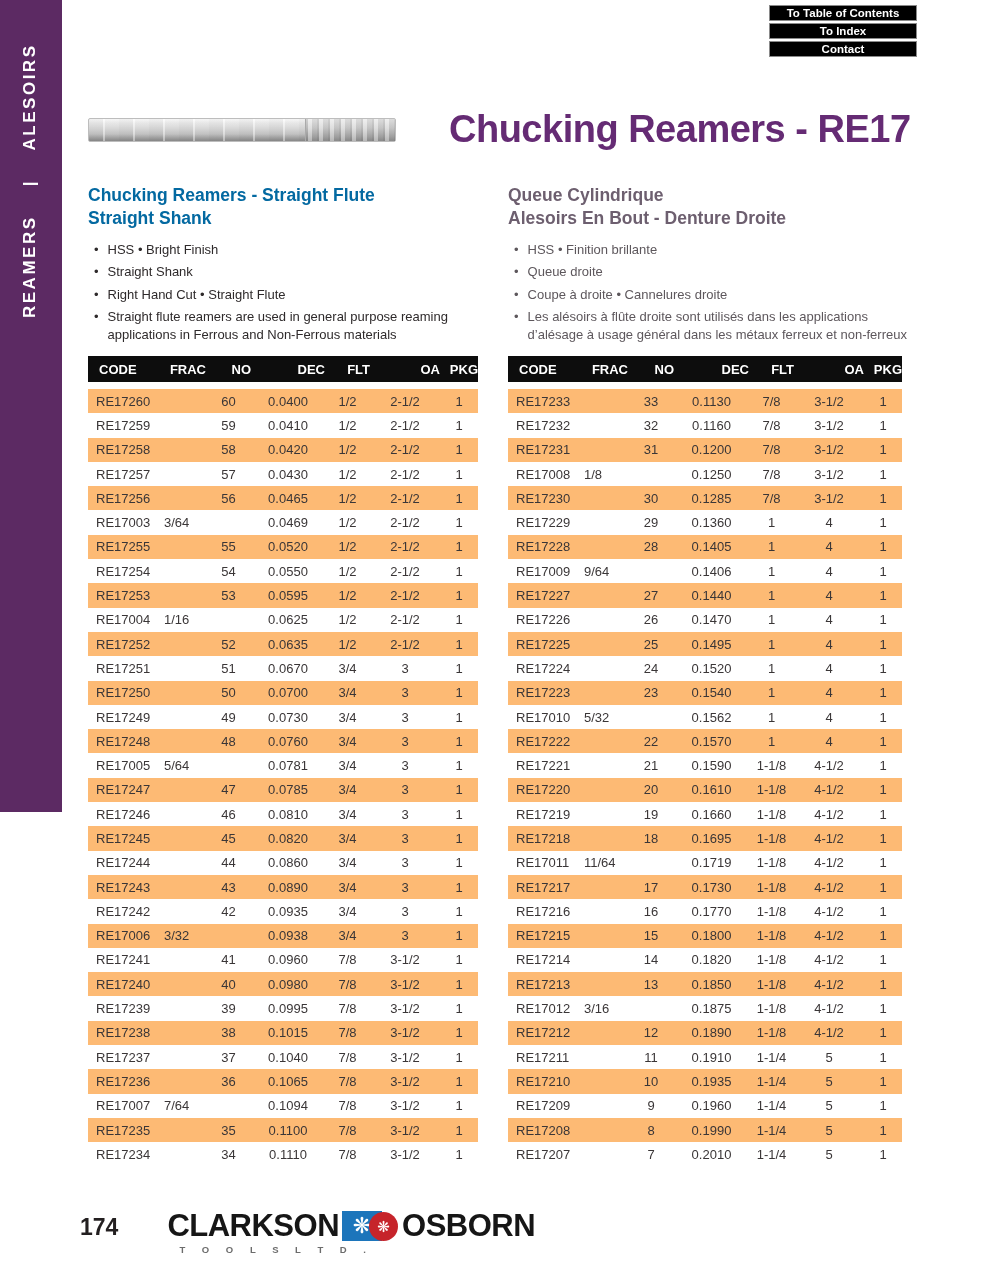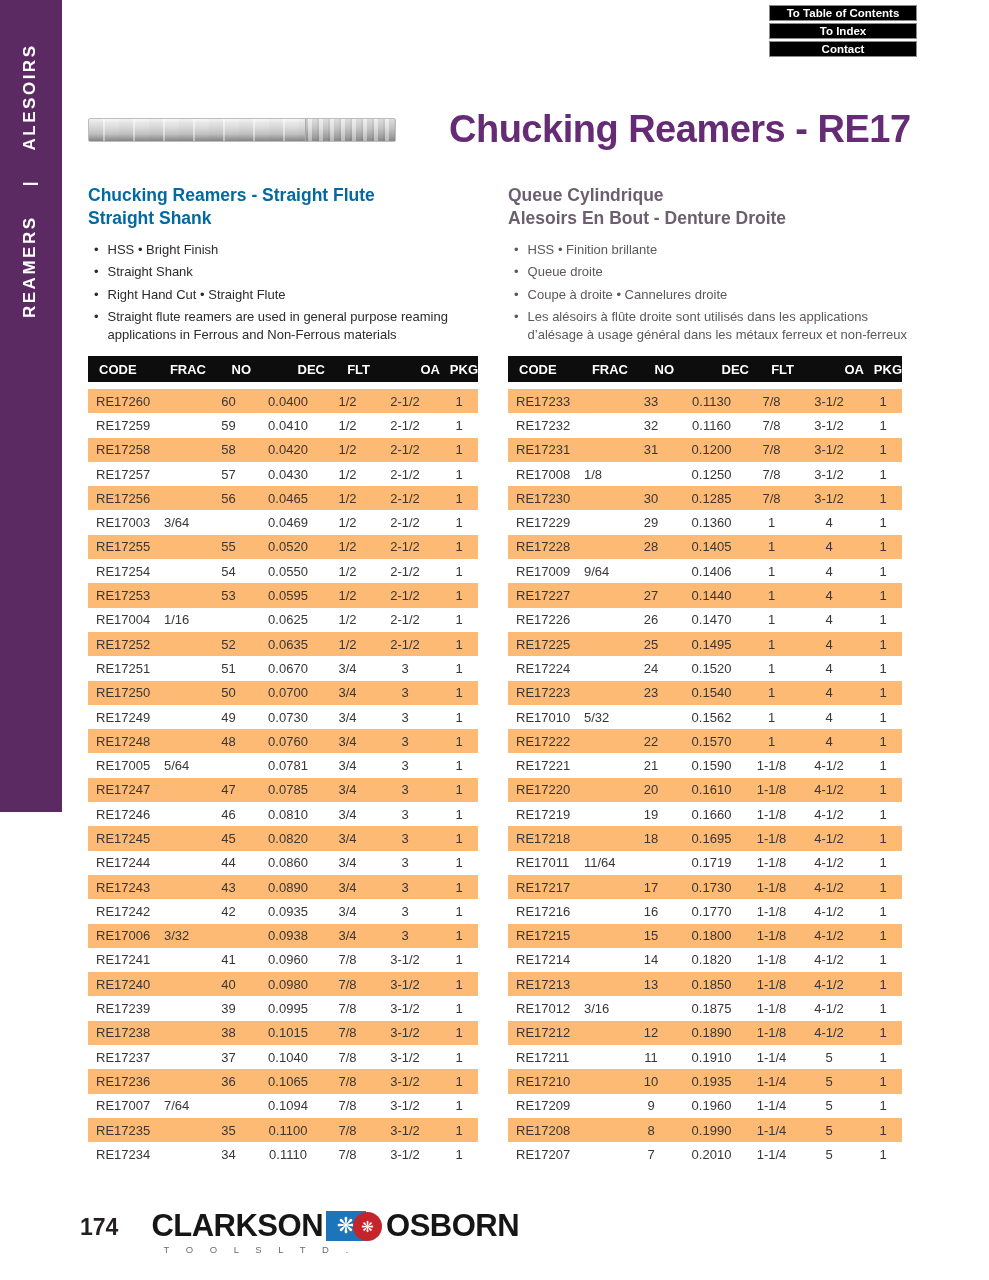--- a/index.html
+++ b/index.html
@@ -81,37 +81,37 @@
   .ctable.right .thead, .ctable.right .trow { grid-template-columns:72px 48px 46px 75px 45px 70px 38px; }
   .thead .hcell { text-align:right; }
   .thead .hcell.c0 { text-align:left; padding-left:11px; }
   .trow { display:grid; height:24.3px; align-items:center; font-size:13px; color:#3a3637; }
   .trow.alt { background:#fdba74; }
   .tcell { text-align:center; }
   .tcell.c0 { text-align:left; padding-left:8px; }
   .tcell.c1 { text-align:left; padding-left:4px; }
 
   
-  .footer { position:absolute; left:80px; top:1208px; display:flex; align-items:flex-start; }
+  .footer { position:absolute; left:80px; top:1208px; display:flex; align-items:flex-start;gap:16px; }
   .page-number { font-size:23px; font-weight:bold; color:#231f20; margin-top:6px; }
   .logo { position:relative; margin-left:33px; display:flex; align-items:center; }
   .logo-word { font-size:31px; font-weight:bold; color:#161616; letter-spacing:-0.5px; }
   .logo-blue {
     width:40px; height:30px; background:#1c75bb; margin:0 0 0 3px;
     display:flex; align-items:center; justify-content:center;
     color:#ffffff; font-size:22px; line-height:1; position:relative; z-index:1;
   }
   .logo-red {
     width:29px; height:29px; border-radius:50%; background:#c6242b;
     margin:0 4px 0 -13px; display:flex; align-items:center; justify-content:center;
     color:#ffffff; font-size:15px; line-height:1; position:relative; z-index:2;
   }
   .logo-sub {
     position:absolute; left:12px; bottom:-11px; width:100%;
-    font-size:9.5px; color:#6c6c6c; letter-spacing:7px; white-space:nowrap;
+    font-size:9.5px; color:#6c6c6c; letter-spacing:7px; white-space:nowrap;font-weight:bold;
   }
 </style>
 </head>
 <body>
 
 <div class="spine">
   <div class="spine-text">REAMERS | ALESOIRS</div>
 </div>
 
 <div class="nav">

